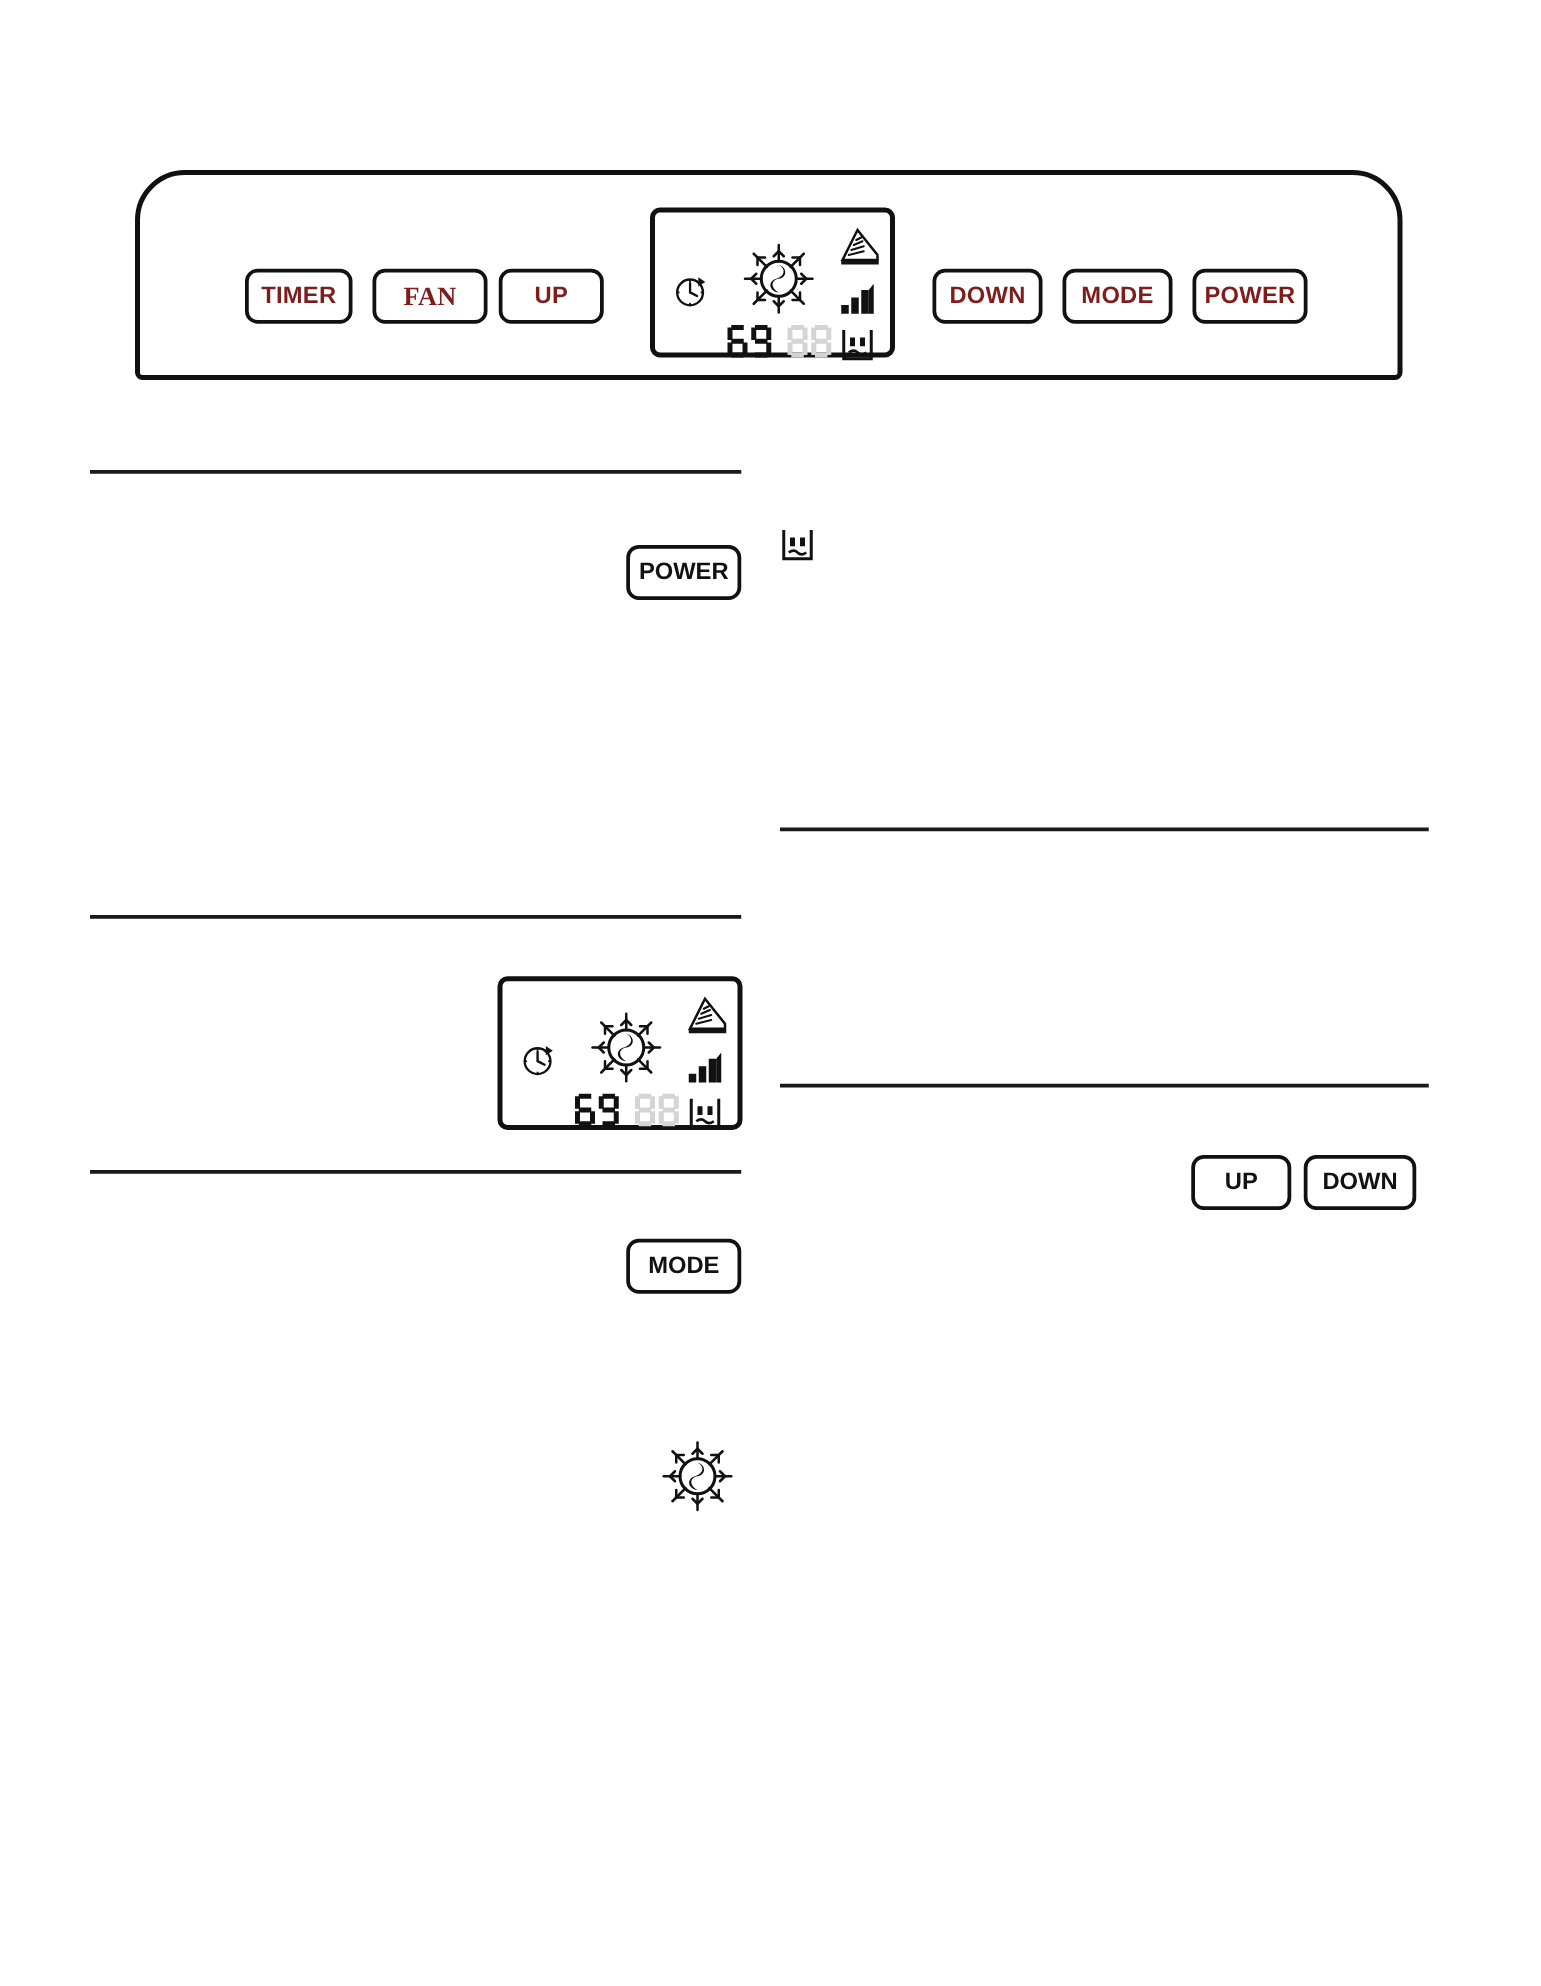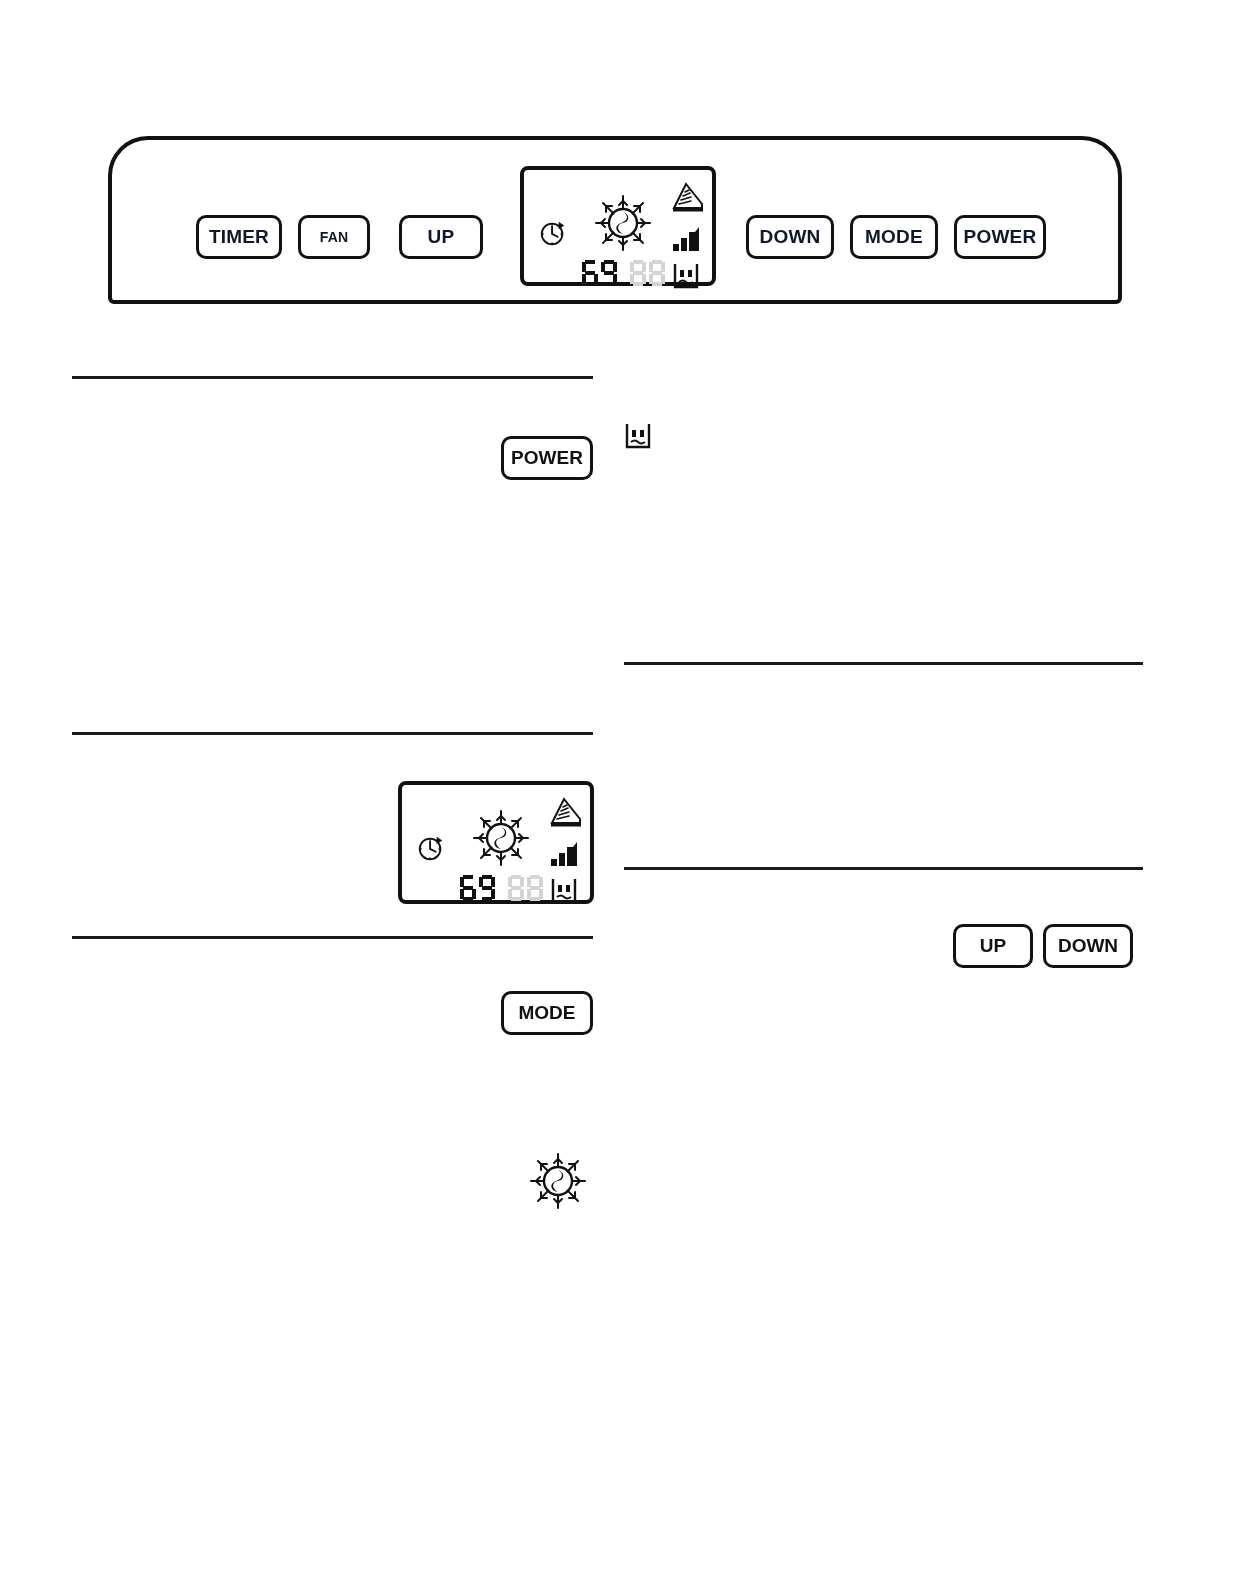--- a/index.html
+++ b/index.html
@@ -31,29 +31,29 @@
 
   .panel-btn {
     position: absolute;
     border: 3px solid #111111;
     border-radius: 10px;
     background: #ffffff;
     display: flex;
     align-items: center;
     justify-content: center;
     font-weight: bold;
-    color: #0f172a;
+    color: #7f1d1d;
     box-sizing: border-box;
     letter-spacing: 0.2px;
     user-select: none;
   }
 
   
   #panel-btn-timer  { left: 84px;  top: 75px; width: 86px; height: 44px; font-size: 19px; }
-  #panel-btn-fan    { left: 186px; top: 75px; width: 72px; height: 44px; font-size: 14px; }
+  #panel-btn-fan    { left: 186px; top: 75px; width: 92px; height: 44px; font-size: 21px; font-family: Liberation Serif, serif; }
   #panel-btn-up     { left: 287px; top: 75px; width: 84px; height: 44px; font-size: 19px; }
   #panel-btn-down   { left: 634px; top: 75px; width: 88px; height: 44px; font-size: 19px; }
   #panel-btn-mode   { left: 738px; top: 75px; width: 88px; height: 44px; font-size: 19px; }
   #panel-btn-power  { left: 842px; top: 75px; width: 92px; height: 44px; font-size: 19px; }
 
   
   .lcd {
     position: relative;
     border: 4px solid #111111;
     border-radius: 8px;

